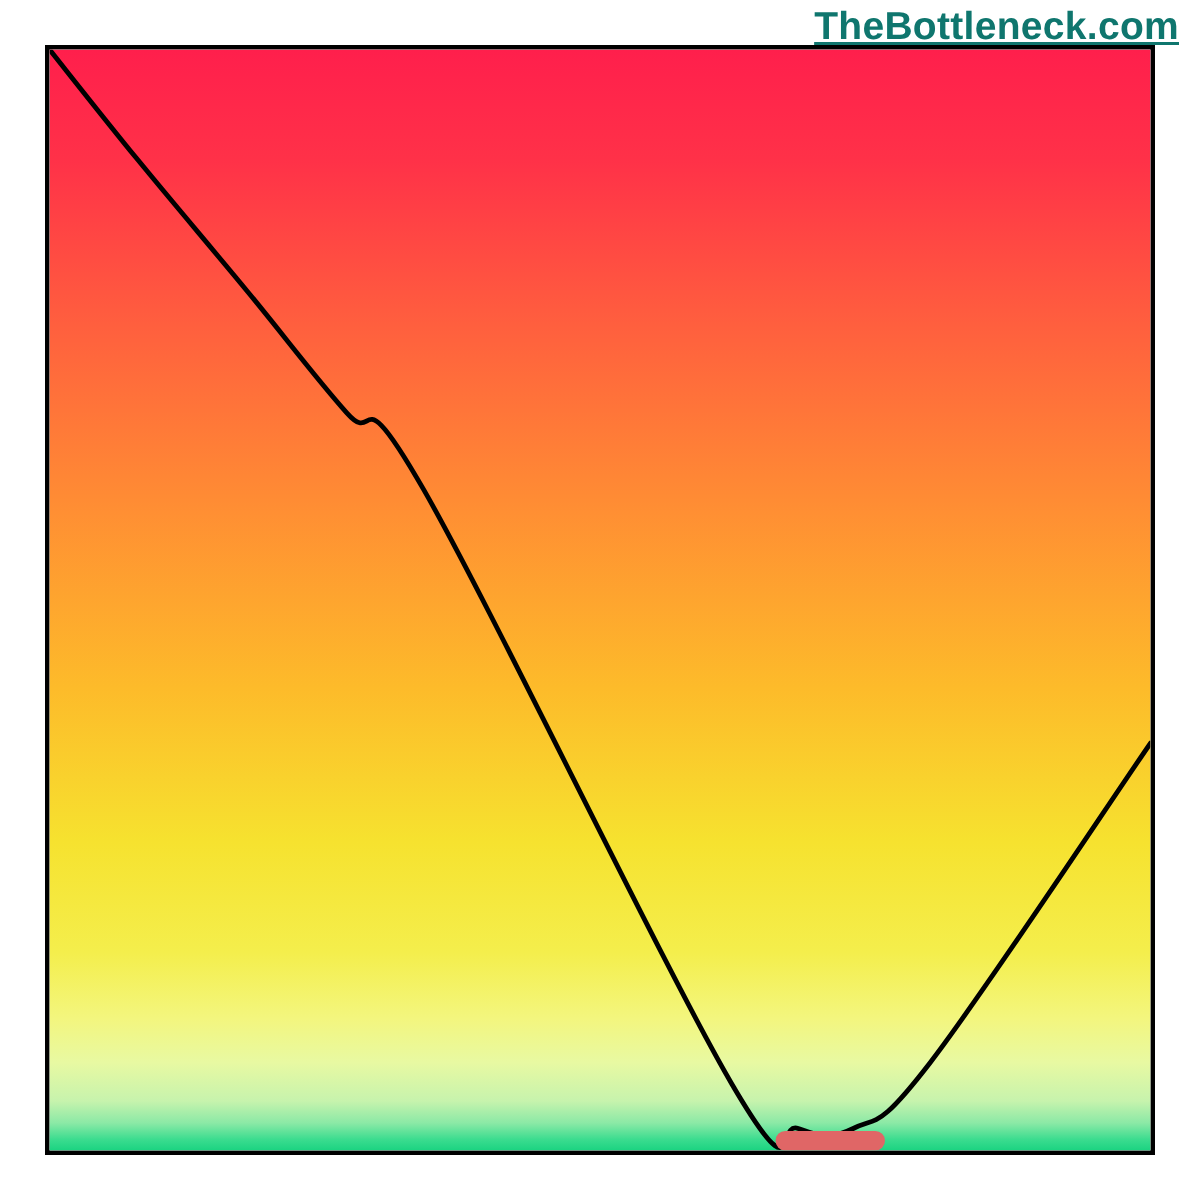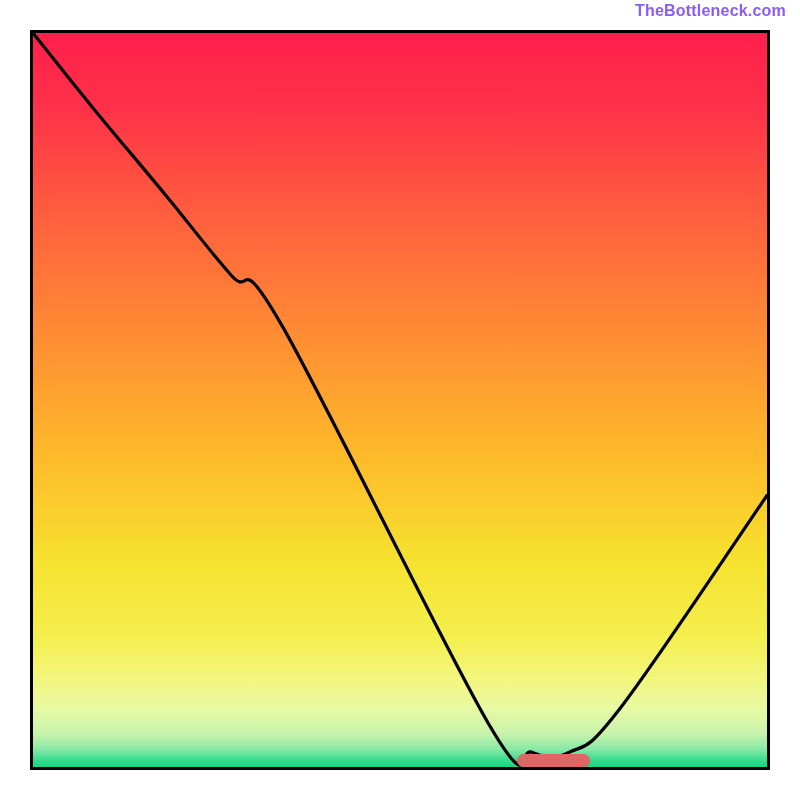--- a/index.html
+++ b/index.html
@@ -12,24 +12,25 @@
   }
   .container {
     position: relative;
     width: 800px;
     height: 800px;
   }
   .watermark {
     position: absolute;
     top: 2px;
     right: 14px;
-    font-size: 16px;
+    font-size: 26px;
     font-weight: 600;
-    color: #8b5cf6;
+    color: #0f766e;
     letter-spacing: 0.2px;
+    text-decoration: underline;
   }
   .chart-frame {
     position: absolute;
     left: 30px;
     top: 30px;
     width: 740px;
     height: 740px;
     border: 3.5px solid #000;
     overflow: hidden;
     box-sizing: border-box;

